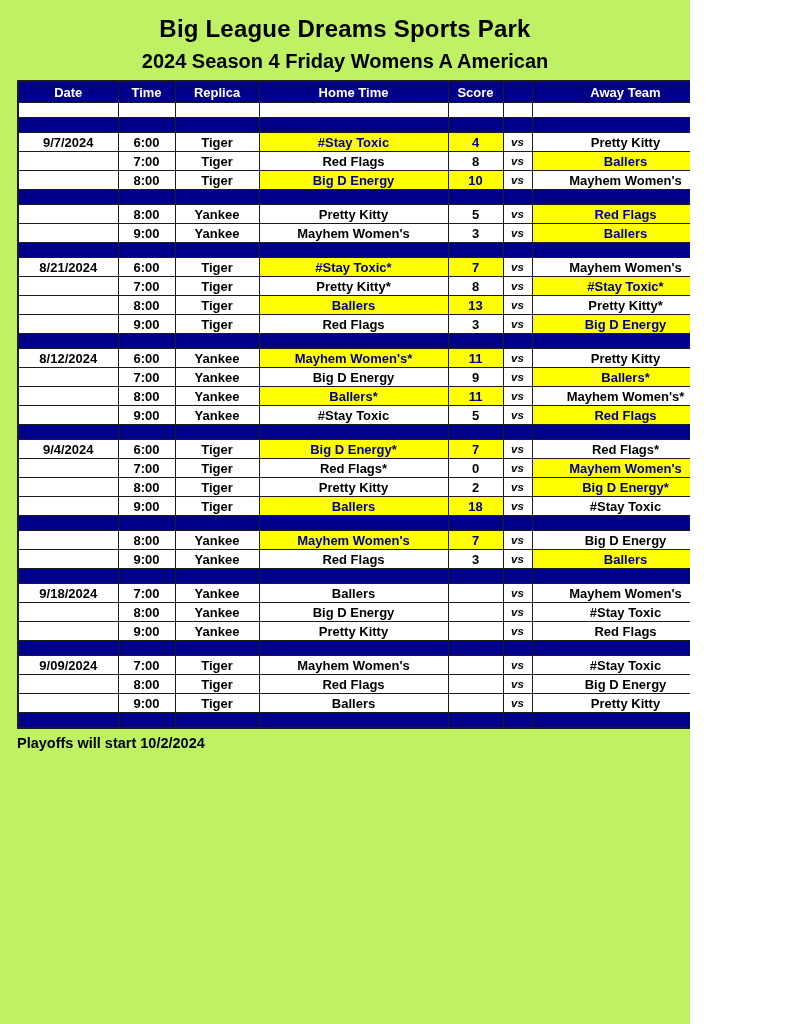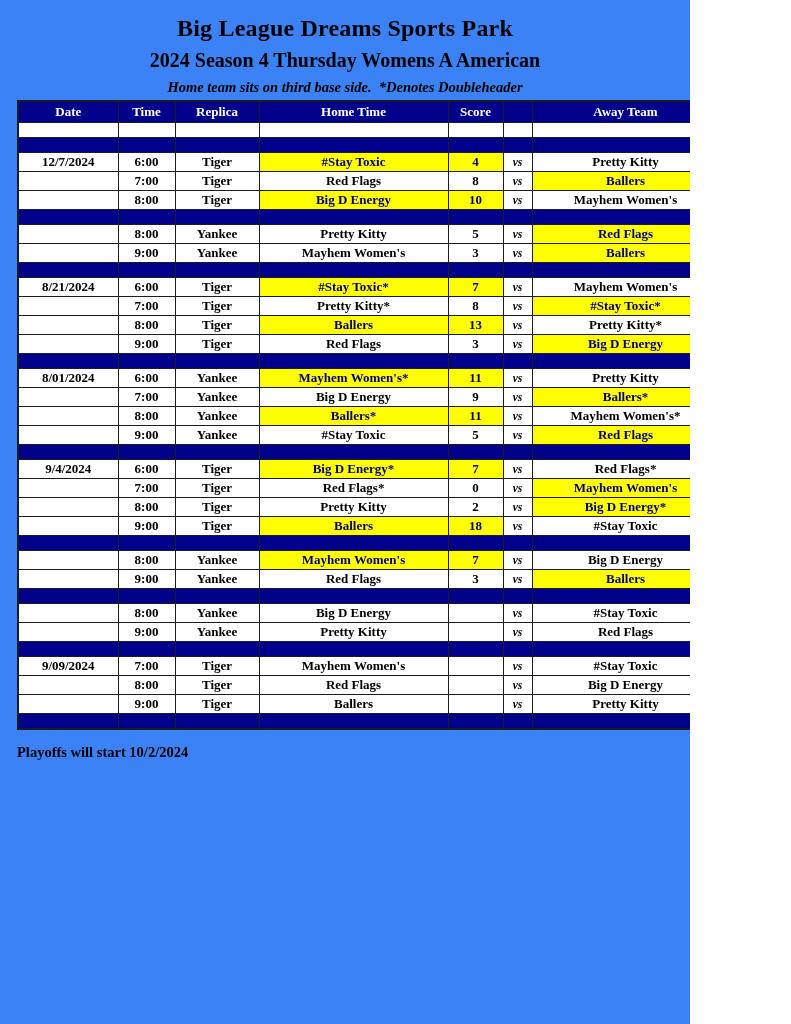--- a/index.html
+++ b/index.html
@@ -1,20 +1,20 @@
 <!DOCTYPE html>
 <html><head>
 <meta charset="utf-8">
 <style>
   html, body { margin: 0; padding: 0; background: #ffffff; }
   .page {
     width: 690px;
     height: 1024px;
-    background: #3b82f6;
-    font-family: Liberation Serif, serif;
+    background: #bef264;
+    font-family: Liberation Sans, sans-serif;
     color: #000;
     overflow: hidden;
     box-sizing: border-box;
   }
   .titles { text-align: center; padding-top: 15px; }
   .title-main {
     font-size: 24px;
     font-weight: bold;
     margin: 0 0 7px 0;
     letter-spacing: 0.2px;
@@ -65,33 +65,32 @@
     font-weight: bold;
     font-style: italic;
   }
   td.win {
     background: #FFFF00;
     color: #00008B;
   }
   tr.sep td { background: #00008B; height: 14px; }
   tr.spacer td { background: #ffffff; height: 14px; }
   .footer-note {
-    margin: 14px 0 0 17px;
+    margin: 6px 0 0 17px;
     font-size: 14.5px;
     font-weight: bold;
   }
 </style>
 </head>
 <body>
 
 <div class="page">
   <div class="titles">
     <div class="title-main">Big League Dreams Sports Park</div>
-    <div class="title-sub">2024 Season 4 Thursday Womens A American</div>
-    <div class="title-note">Home team sits on third base side.  *Denotes Doubleheader</div>
+    <div class="title-sub">2024 Season 4 Friday Womens A American</div>
   </div>
 
   <table class="schedule">
     <colgroup>
       <col style="width:100px">
         <col style="width:57px">
         <col style="width:84px">
         <col style="width:189px">
       <col style="width:55px">
         <col style="width:29px">
@@ -125,21 +124,21 @@
           <td></td>
           <td></td>
           <td></td>
           <td></td>
           <td></td>
           <td></td>
           <td></td>
           <td></td>
         </tr>
         <tr>
-          <td class="cell">12/7/2024</td>
+          <td class="cell">9/7/2024</td>
           <td class="cell">6:00</td>
           <td class="cell">Tiger</td>
           <td class="cell win">#Stay Toxic</td>
           <td class="cell win">4</td>
           <td class="cell vs">vs</td>
           <td class="cell">Pretty Kitty</td>
           <td class="cell">5</td>
         </tr>
         <tr>
           <td class="cell"></td>
@@ -245,21 +244,21 @@
           <td></td>
           <td></td>
           <td></td>
           <td></td>
           <td></td>
           <td></td>
           <td></td>
           <td></td>
         </tr>
         <tr>
-          <td class="cell">8/01/2024</td>
+          <td class="cell">8/12/2024</td>
           <td class="cell">6:00</td>
           <td class="cell">Yankee</td>
           <td class="cell win">Mayhem Women's*</td>
           <td class="cell win">11</td>
           <td class="cell vs">vs</td>
           <td class="cell">Pretty Kitty</td>
           <td class="cell">1</td>
         </tr>
         <tr>
           <td class="cell"></td>
@@ -373,20 +372,30 @@
         </tr>
         <tr class="sep">
           <td></td>
           <td></td>
           <td></td>
           <td></td>
           <td></td>
           <td></td>
           <td></td>
           <td></td>
+        </tr>
+        <tr>
+          <td class="cell">9/18/2024</td>
+          <td class="cell">7:00</td>
+          <td class="cell">Yankee</td>
+          <td class="cell">Ballers</td>
+          <td class="cell"></td>
+          <td class="cell vs">vs</td>
+          <td class="cell">Mayhem Women's</td>
+          <td class="cell"></td>
         </tr>
         <tr>
           <td class="cell"></td>
           <td class="cell">8:00</td>
           <td class="cell">Yankee</td>
           <td class="cell">Big D Energy</td>
           <td class="cell"></td>
           <td class="cell vs">vs</td>
           <td class="cell">#Stay Toxic</td>
           <td class="cell"></td>

